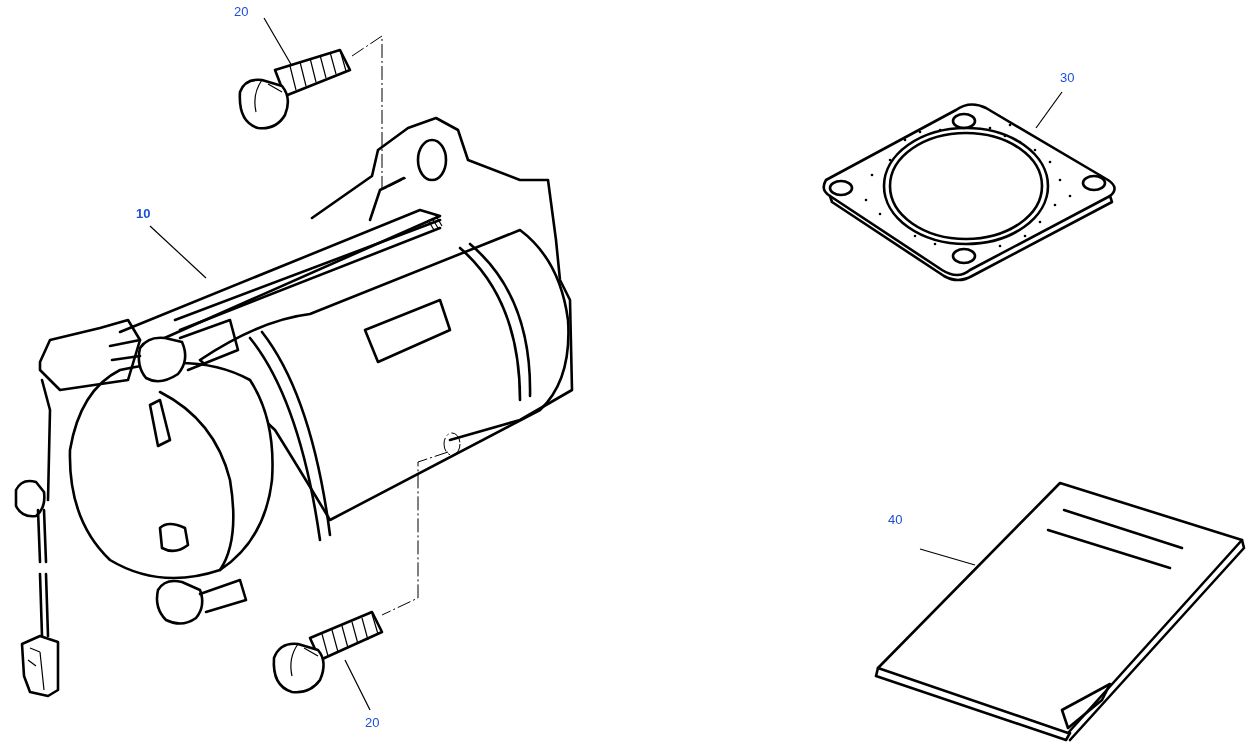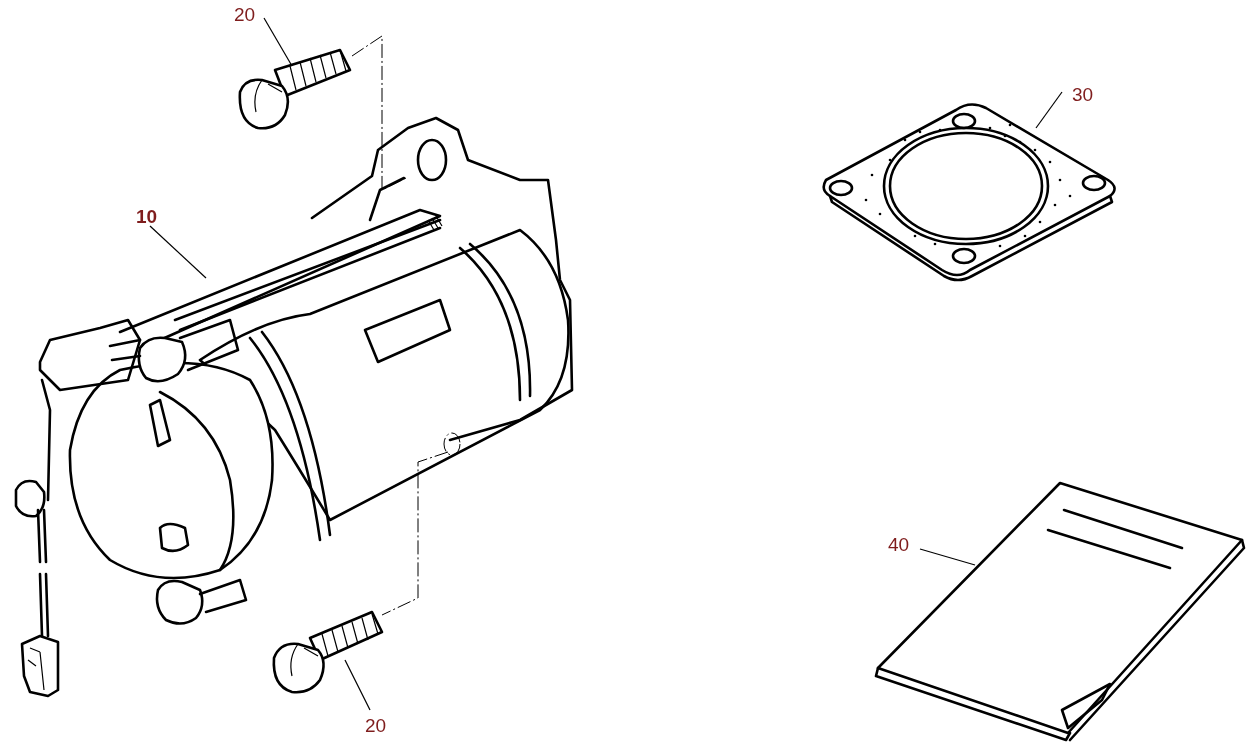--- a/index.html
+++ b/index.html
@@ -2,21 +2,21 @@
 <html><head>
 <meta charset="utf-8">
 <style>
   html, body { margin: 0; padding: 0; background: #ffffff; }
   body { width: 1258px; height: 749px; position: relative; overflow: hidden; font-family: "Liberation Sans", sans-serif; }
   svg { position: absolute; left: 0; top: 0; }
   .ln { fill: none; stroke: #000; stroke-width: 2.6; stroke-linejoin: round; stroke-linecap: round; }
   .thin { fill: none; stroke: #000; stroke-width: 1.2; }
   .dash { fill: none; stroke: #000; stroke-width: 1; stroke-dasharray: 14 3 2 3; }
   .fillw { fill: #fff; stroke: #000; stroke-width: 2.6; stroke-linejoin: round; }
-  .callout { position: absolute; font-size: 19px; color: #7f1d1d; line-height: 1; }
+  .callout { position: absolute; font-size: 13px; color: #1d4ed8; line-height: 1; }
 </style>
 </head>
 <body>
 
 <svg width="1258" height="749" viewBox="0 0 1258 749">
 
   <g>
     <path class="ln" d="M275 70 L340 50 L350 70 L285 96 Z"></path>
     <path class="thin" d="M290 66 L296 90 M300 62 L306 86 M310 58 L316 82 M320 55 L326 78 M330 52 L336 74 M340 50 L346 71"></path>
     <path class="fillw" d="M240 92 Q245 78 262 80 L282 86 Q292 98 285 115 Q276 130 258 128 Q238 122 240 92 Z"></path>
@@ -122,14 +122,14 @@
     <path class="ln" d="M1064 510 L1182 548"></path>
     <path class="ln" d="M1048 530 L1170 568"></path>
     <path class="ln" d="M1068 728 L1062 710 L1110 684 L1102 700 Z"></path>
   </g>
   <line class="thin" x1="920" y1="549" x2="975" y2="565"></line>
 </svg>
 
 <span class="callout" style="left:234px; top:5px;">20</span>
 <span class="callout" style="left:136px; top:207px;font-weight:bold;">10</span>
 <span class="callout" style="left:365px; top:716px;">20</span>
-<span class="callout" style="left:1060px; top:85px;margin-left:12px;">30</span>
-<span class="callout" style="left:888px; top:535px;">40</span>
+<span class="callout" style="left:1060px; top:71px;">30</span>
+<span class="callout" style="left:888px; top:513px;">40</span>
 
 </body></html>

